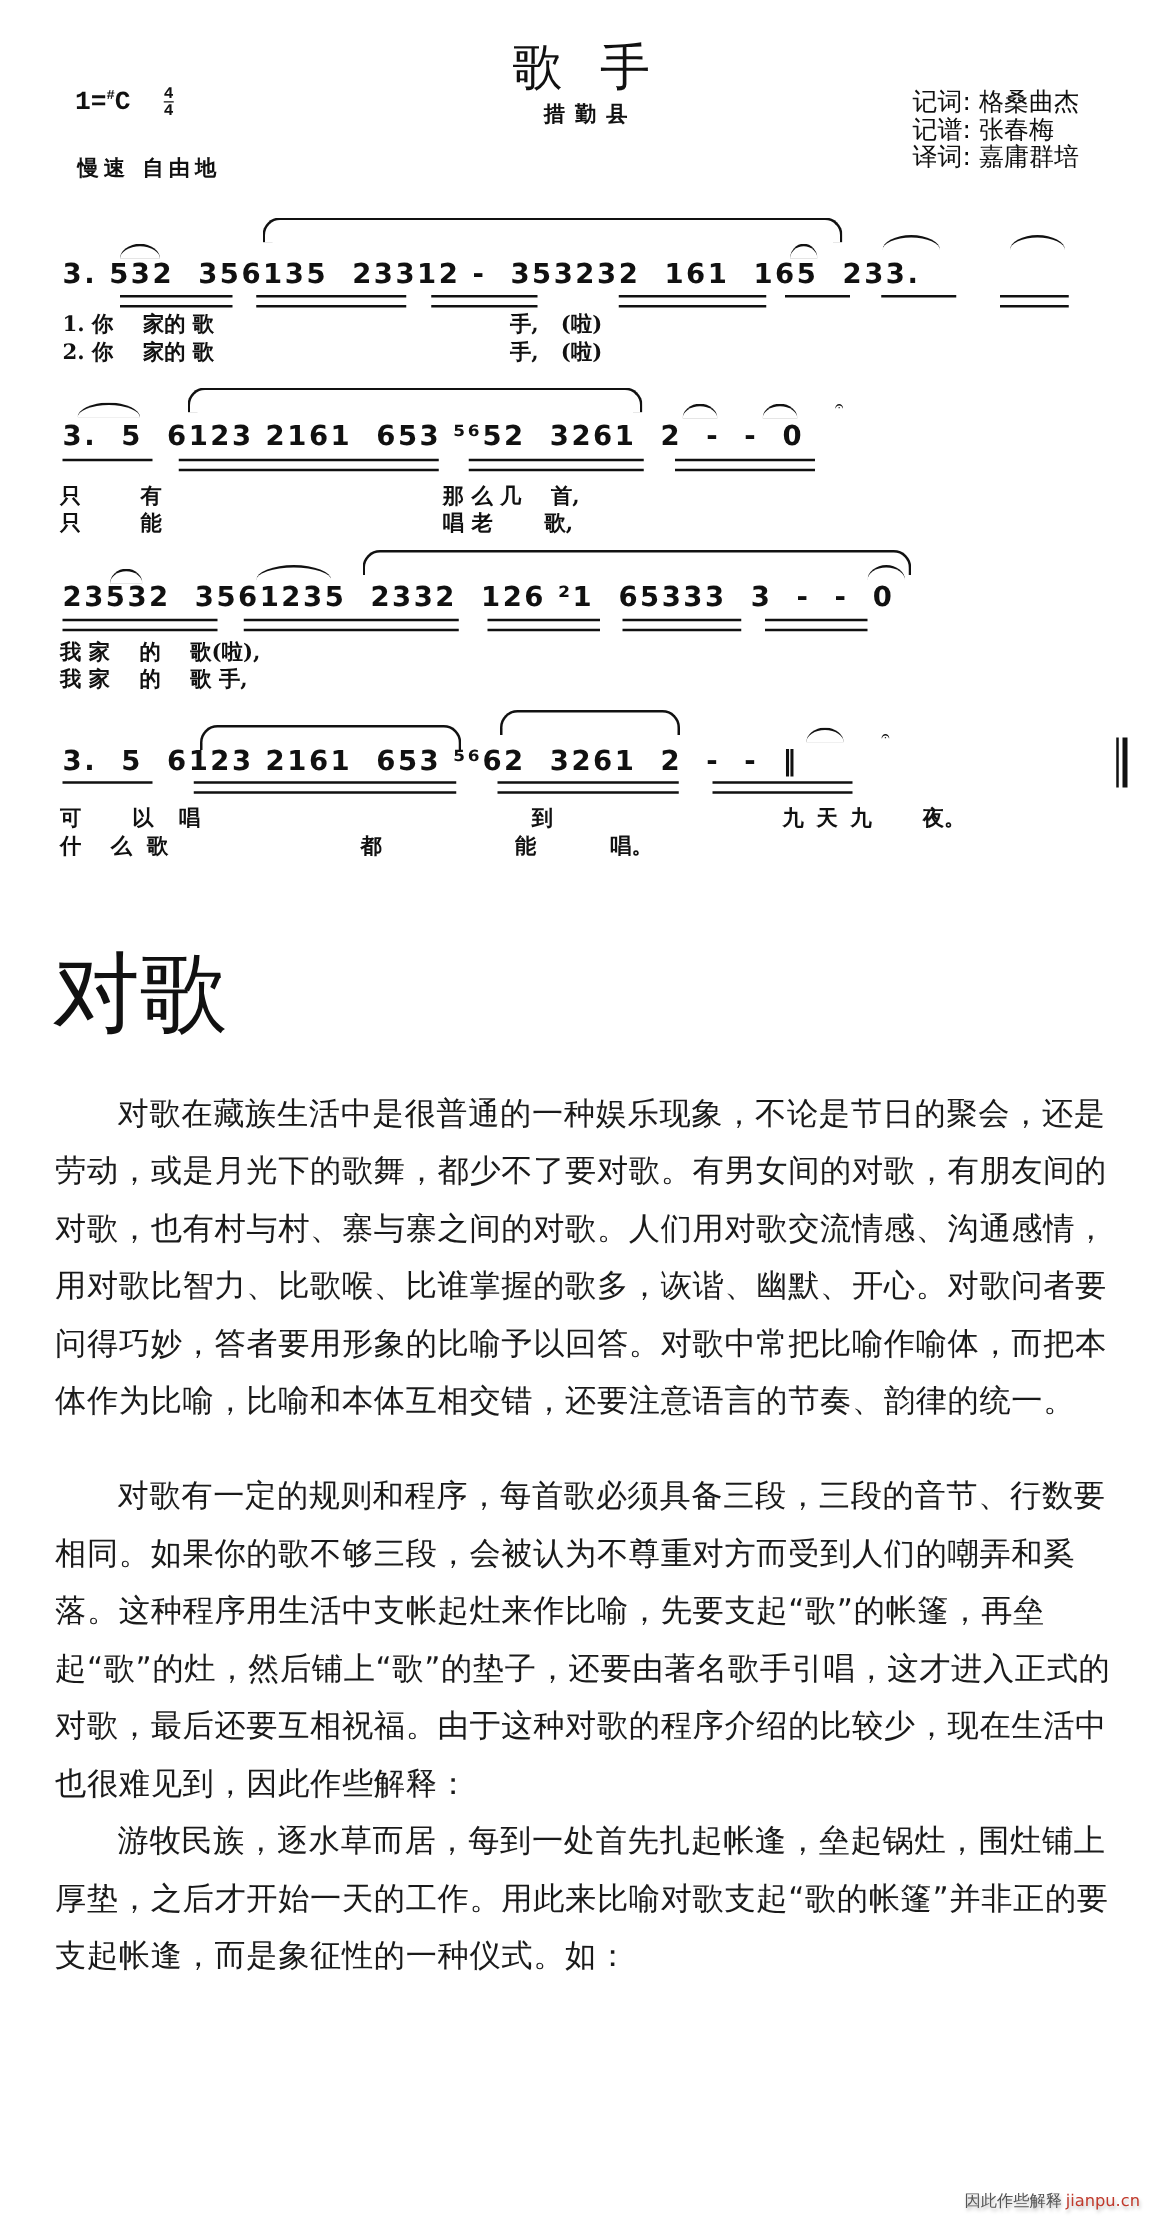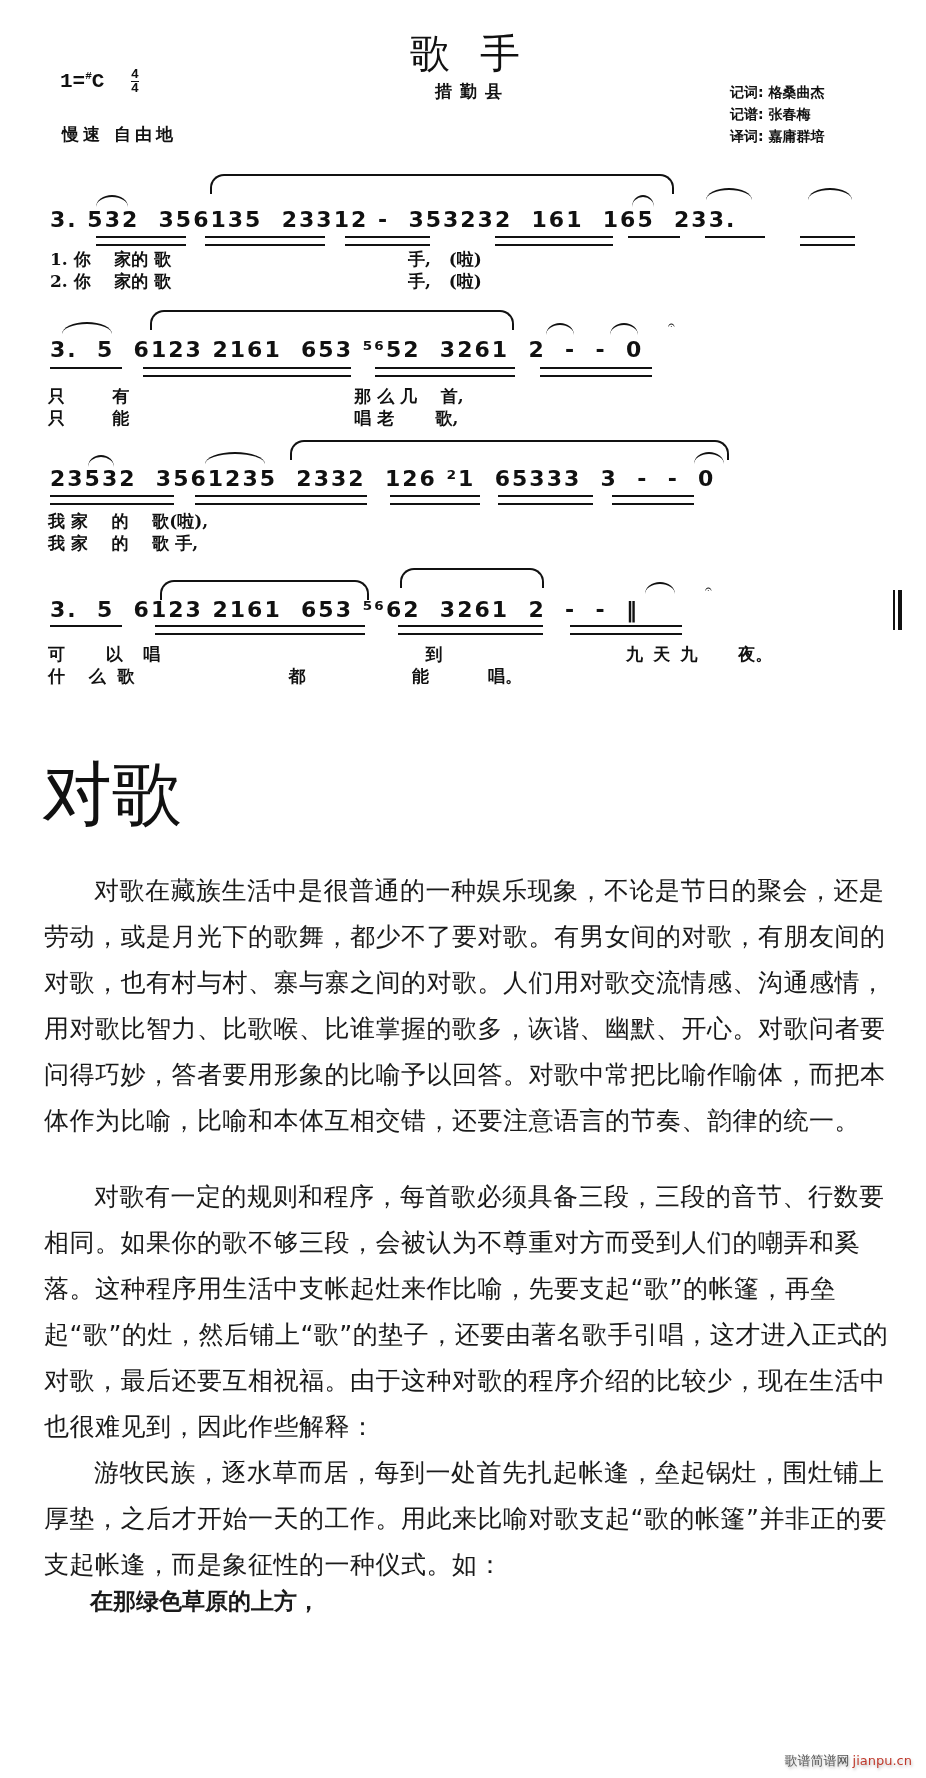--- a/index.html
+++ b/index.html
@@ -6,21 +6,21 @@
   body { width: 926px; height: 1778px; position: relative; overflow: hidden; color: #111; font-family: "DejaVu Sans", sans-serif; }
   .abs { position: absolute; }
   .title { left: 410px; top: 26px; font-size: 40px; letter-spacing: 30px; font-family: "DejaVu Sans", sans-serif; font-weight: normal; }
   .subtitle { left: 435px; top: 80px; font-size: 17px; font-weight: bold; letter-spacing: 8px; }
   .key { left: 60px; top: 68px; font-size: 21px; font-weight: bold; font-family: Liberation Mono, monospace; }
   .key sup { font-size: 11px; }
   .timesig { display: inline-block; vertical-align: middle; text-align: center; font-size: 13px; line-height: 13px; margin-left: 14px; }
   .timesig span { display: block; }
   .timesig .bar { border-top: 1.5px solid #111; }
   .tempo { left: 62px; top: 123px; font-size: 17px; font-weight: bold; letter-spacing: 4px; }
-  .credits { left: 730px; top: 70px; font-size: 14px; font-weight: bold; line-height: 22px; margin-top: 11px; }
+  .credits { left: 730px; top: 70px; font-size: 20px; font-weight: normal; line-height: 22px; }
   .credits div { white-space: nowrap; }
   .staff { left: 50px; font-family: "DejaVu Sans", sans-serif; font-weight: bold; font-size: 22px; white-space: nowrap; }
   .underline2 { position: absolute; height: 6px; border-top: 2px solid #111; border-bottom: 2px solid #111; }
   .underline1 { position: absolute; height: 0; border-top: 2px solid #111; }
   .slur { position: absolute; border-top: 2px solid #111; border-radius: 50% 50% 0 0 / 100% 100% 0 0; height: 10px; }
   .bigslur { position: absolute; border-top: 2px solid #111; border-left: 2px solid #111; border-right: 2px solid #111; border-radius: 14px 14px 0 0; height: 18px; border-bottom: none; }
   .lyric { position: absolute; font-size: 17px; font-weight: bold; white-space: pre; font-family: "DejaVu Serif", serif; }
   .barline { position: absolute; width: 3px; background: #111; }
   .essay-title { left: 42px; top: 748px; font-size: 70px; font-weight: normal; font-family: "DejaVu Sans", sans-serif; }
   .para { position: absolute; left: 44px; width: 850px; font-size: 25px; line-height: 46px; font-family: "DejaVu Sans", sans-serif; color: #1a1a1a; letter-spacing: 0.5px; }
@@ -120,18 +120,17 @@
   <span class="indent"></span><span>对歌在藏族生活中是很普通的一种娱乐现象，不论是节日的聚会，还是劳动，或是月光下的歌舞，都少不了要对歌。有男女间的对歌，有朋友间的对歌，也有村与村、寨与寨之间的对歌。人们用对歌交流情感、沟通感情，用对歌比智力、比歌喉、比谁掌握的歌多，诙谐、幽默、开心。对歌问者要问得巧妙，答者要用形象的比喻予以回答。对歌中常把比喻作喻体，而把本体作为比喻，比喻和本体互相交错，还要注意语言的节奏、韵律的统一。</span>
 </div>
 <div class="para" style="top:1174px;">
   <span class="indent"></span><span>对歌有一定的规则和程序，每首歌必须具备三段，三段的音节、行数要相同。如果你的歌不够三段，会被认为不尊重对方而受到人们的嘲弄和奚落。这种程序用生活中支帐起灶来作比喻，先要支起“歌”的帐篷，再垒起“歌”的灶，然后铺上“歌”的垫子，还要由著名歌手引唱，这才进入正式的对歌，最后还要互相祝福。由于这种对歌的程序介绍的比较少，现在生活中也很难见到，因此作些解释：</span>
 </div>
 <div class="para" style="top:1450px;">
   <span class="indent"></span><span>游牧民族，逐水草而居，每到一处首先扎起帐逢，垒起锅灶，围灶铺上厚垫，之后才开始一天的工作。用此来比喻对歌支起“歌的帐篷”并非正的要支起帐逢，而是象征性的一种仪式。如：</span>
 </div>
 
 <div class="poem" style="top:1578px;">
-  <div>在那绿色草原的上方，</div>
 </div>
 
 <div class="abs watermark">
-  <span>歌谱简谱网</span><span class="url">jianpu.cn</span>
+  <span>因此作些解释</span><span class="url">jianpu.cn</span>
 </div>
 
 </body></html>

